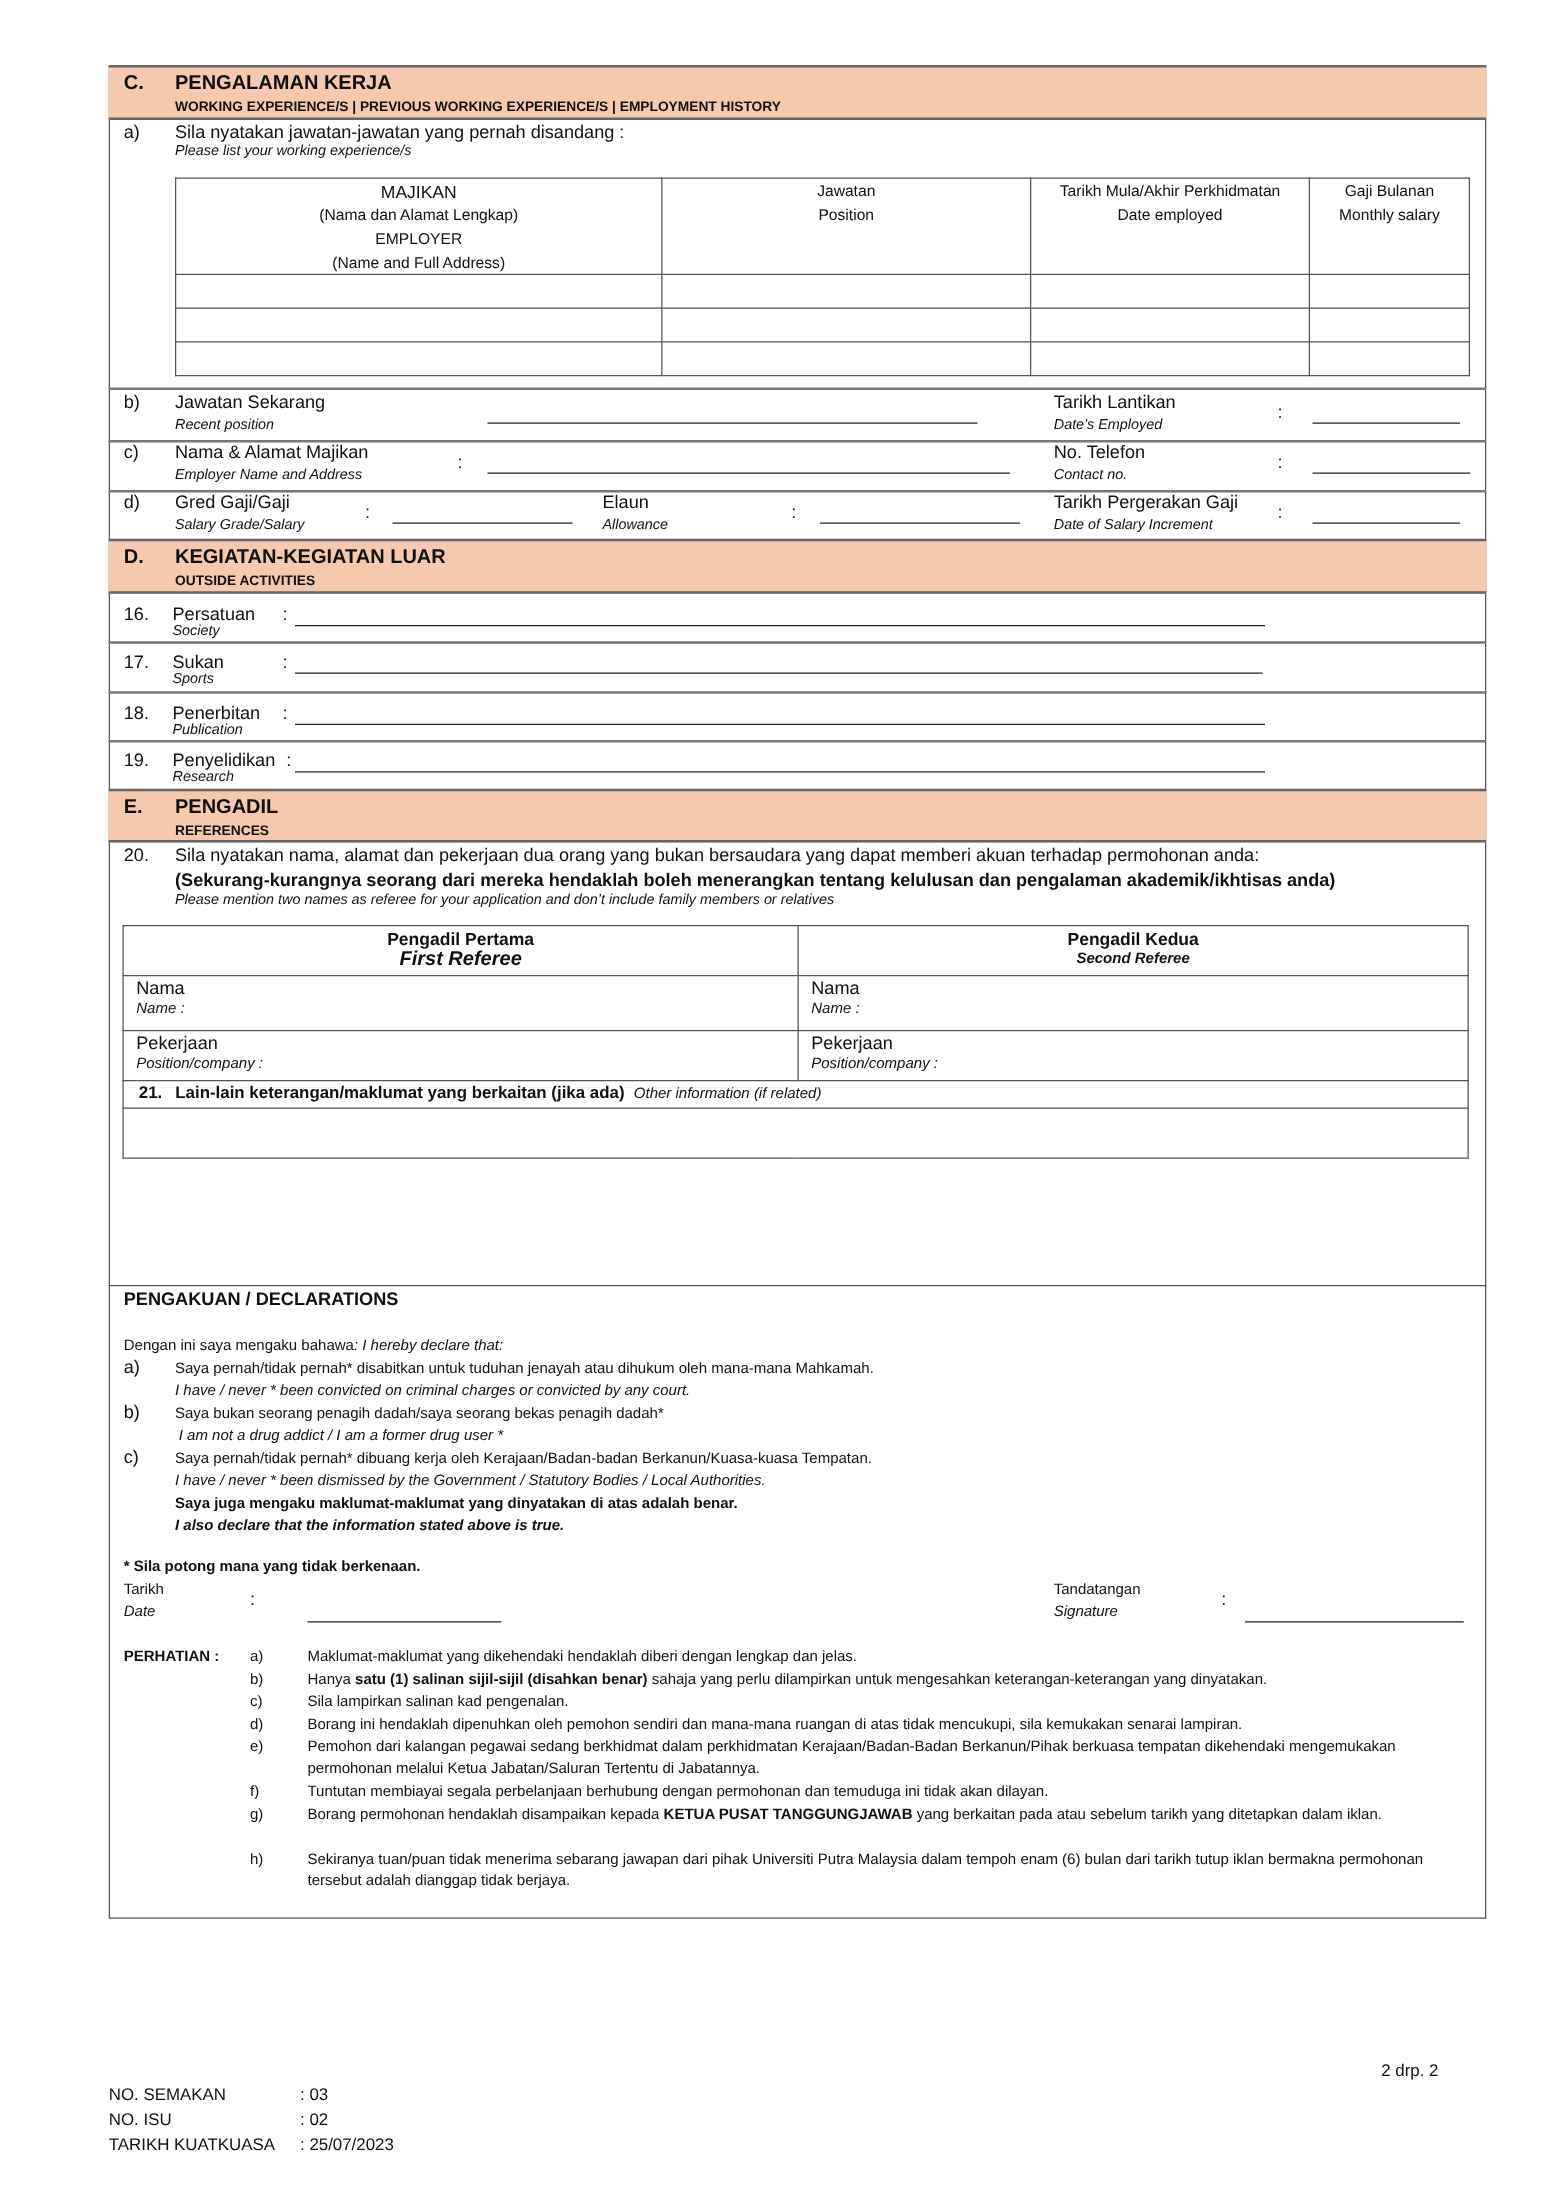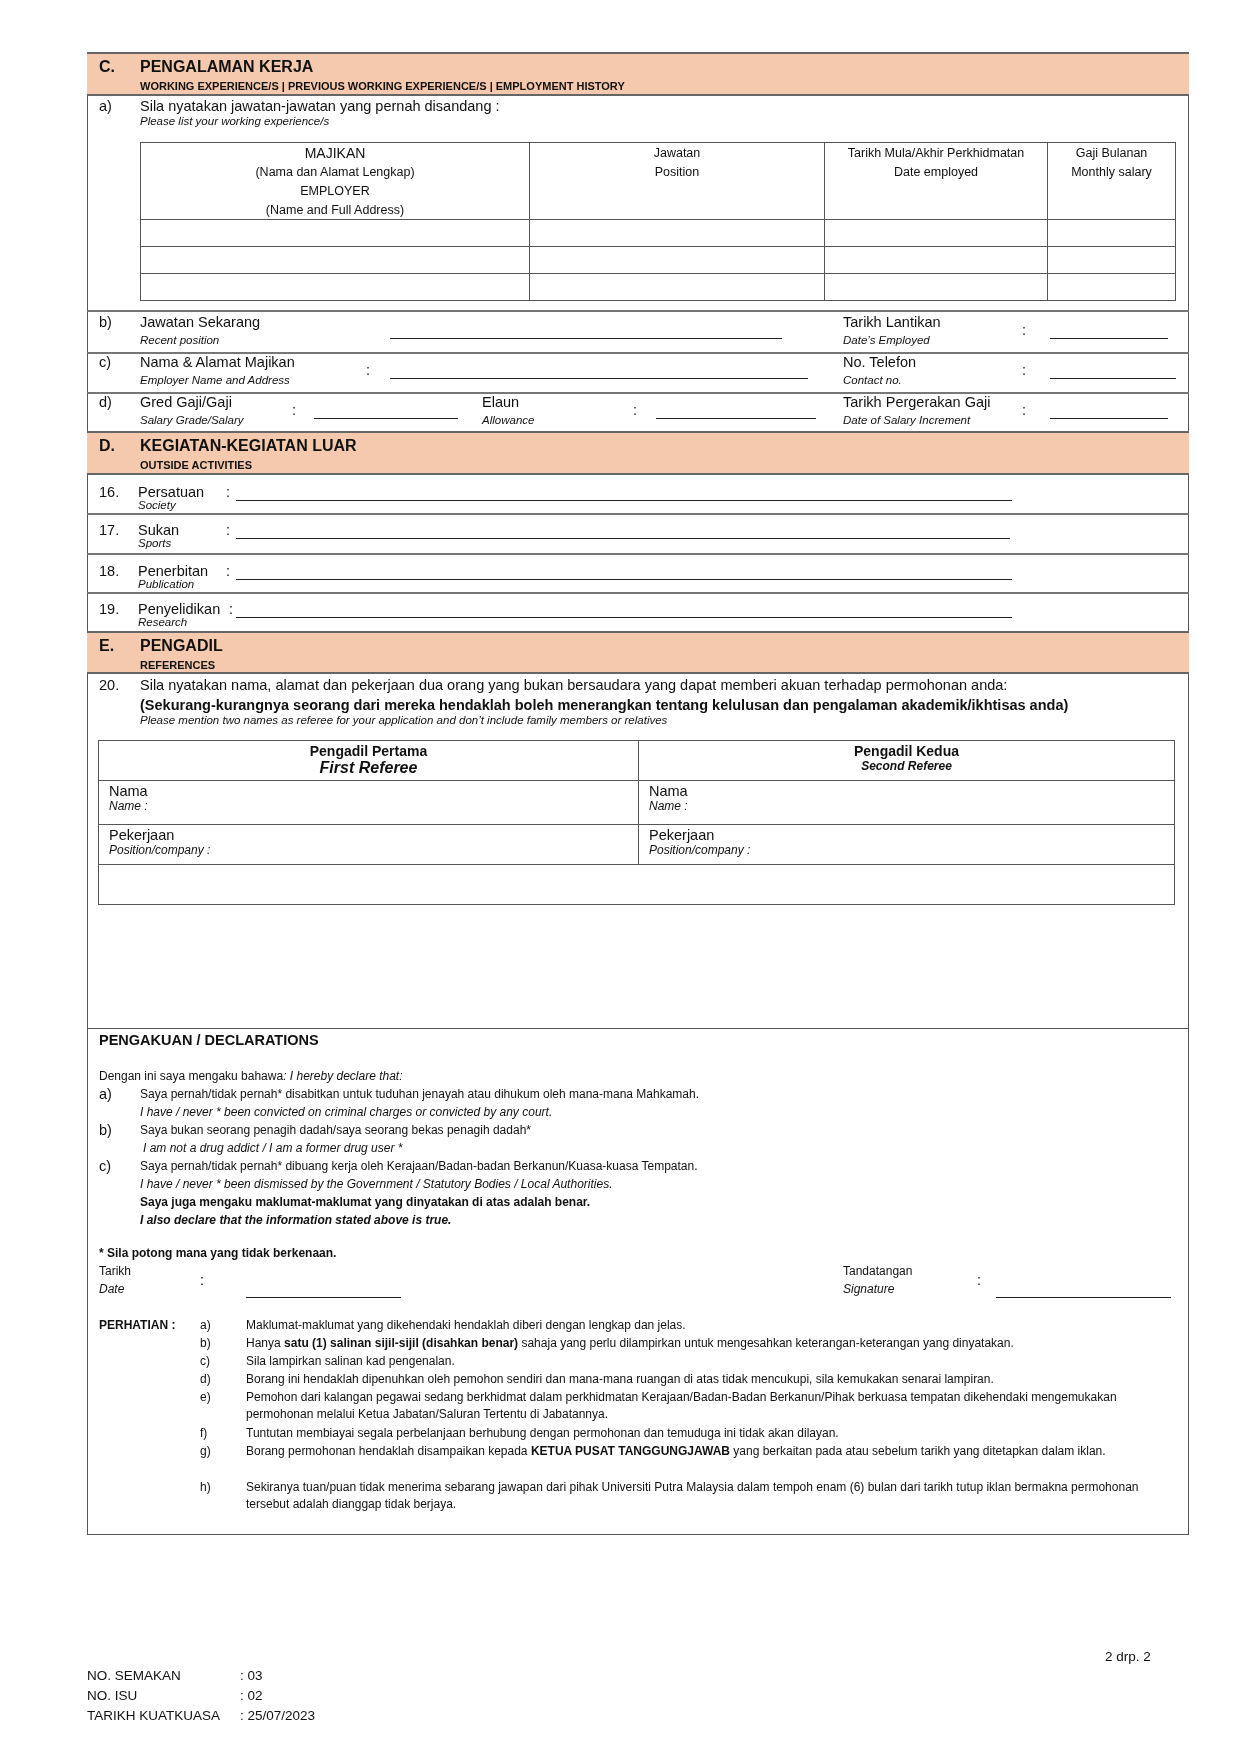--- a/index.html
+++ b/index.html
@@ -198,20 +198,27 @@
   <tr style="height:40px;">
     <td>
       <div class="ref-label" style="padding-top:2px;">Pekerjaan</div>
       <div class="ref-sub">Position/company :</div>
     </td>
     <td>
       <div class="ref-label" style="padding-top:2px;">Pekerjaan</div>
       <div class="ref-sub">Position/company :</div>
     </td>
   </tr>
+  <tr style="height:22px;">
+    <td colspan="2" style="padding-left:12px;">
+      <span class="b" style="font-size:13.5px;">21.</span>
+      <span class="b" style="font-size:13.5px;margin-left:6px;">Lain-lain keterangan/maklumat yang berkaitan (jika ada)</span>
+      <span class="it" style="font-size:12px;margin-left:3px;">Other information (if related)</span>
+    </td>
+  </tr>
   <tr style="height:40px;">
     <td colspan="2"></td>
   </tr>
 </tbody>
   </table>
 
 <div class="hline" style="top:1028px;border-top-width:1px;border-color:#555;"></div>
 
 <div class="abs b" style="left:99px;top:1032px;font-size:14.5px;">PENGAKUAN / DECLARATIONS</div>
 <div class="note" style="left:99px;top:1068px;">

